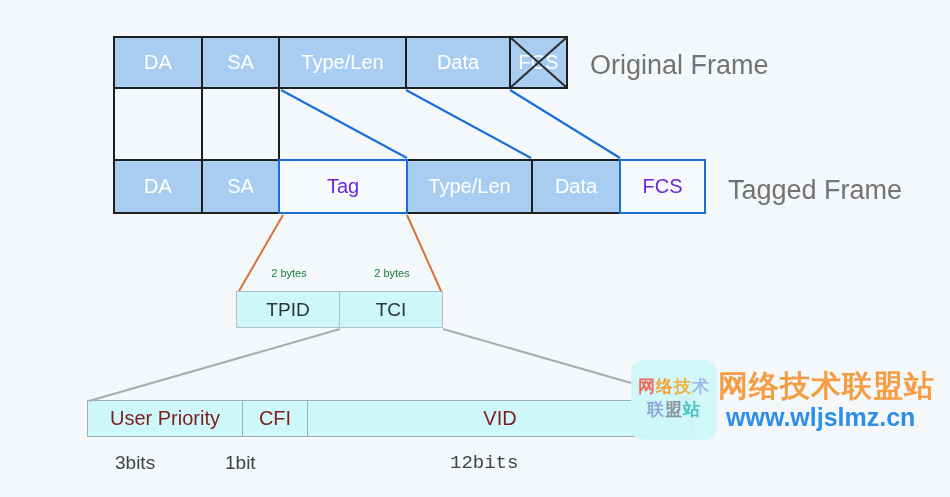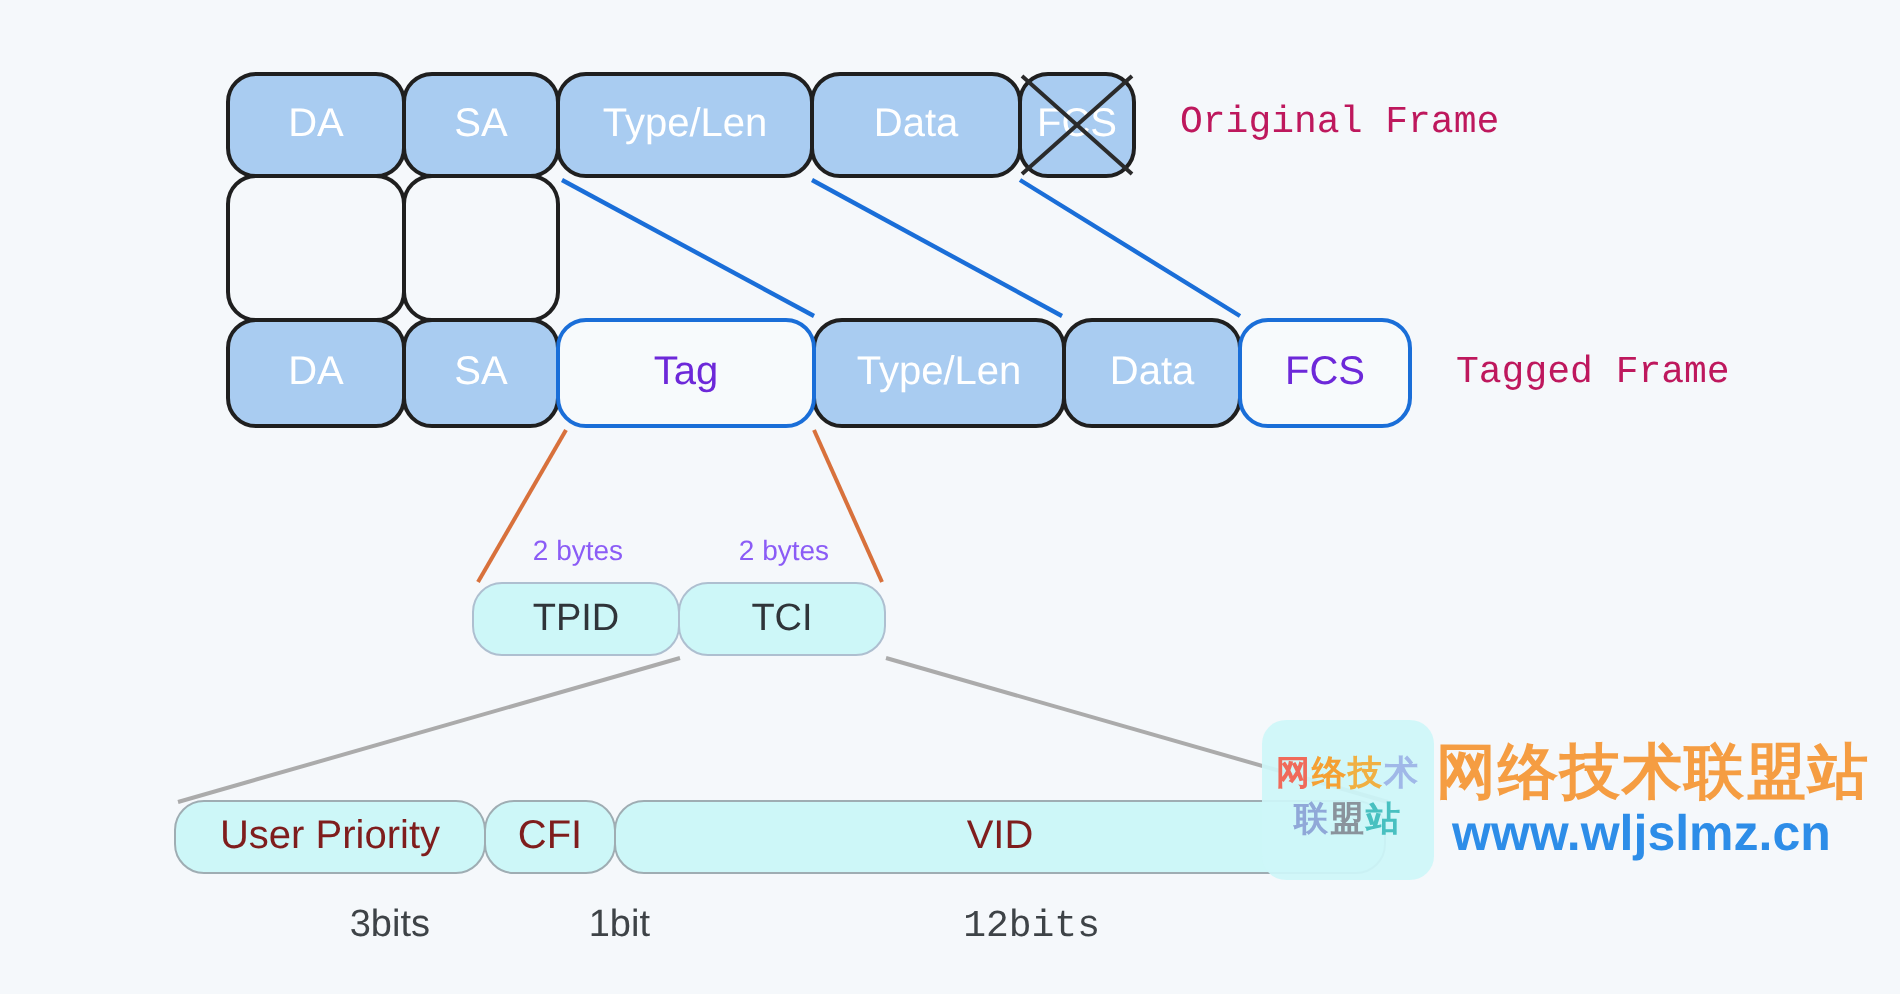--- a/index.html
+++ b/index.html
@@ -1,30 +1,30 @@
 <!DOCTYPE html>
 <html><head>
 <meta charset="utf-8">
 <style>
   html,body{margin:0;padding:0;}
   body{font-family:"Liberation Sans","DejaVu Sans",sans-serif;}
   #canvas{position:relative;width:950px;height:497px;background:#f5f8fb;overflow:hidden;}
 
   .cell{position:absolute;display:flex;align-items:center;justify-content:center;
-        box-sizing:border-box;font-size:20px;border-radius:15px;}
+        box-sizing:border-box;font-size:20px;}
   .cell-blue{background:#a9ccf1;border:2px solid #1f1f1f;color:#ffffff;z-index:2;}
   .cell-empty{background:transparent;border:2px solid #1f1f1f;z-index:1;}
   .cell-lightblue{background:#f7fafc;border:2px solid #1a6ed8;color:#6d28d9;z-index:3;}
 
   .cell-cyan{background:#cdf7f8;border:1px solid #aebfd0;color:#2f3439;z-index:2;font-size:19px;}
   .cell-cyan2{background:#cdf7f8;border:1px solid #9fadb3;color:#7f1d1d;z-index:2;font-size:20px;}
 
-  .frame-label{position:absolute;font-size:19px;color:#be185d;z-index:2;white-space:nowrap;font-family:Liberation Mono, monospace;}
-  .size-label{position:absolute;font-size:14px;color:#8b5cf6;text-align:center;z-index:2;}
-  .bits-label{position:absolute;font-size:19px;color:#3e4347;text-align:right;z-index:2;}
+  .frame-label{position:absolute;font-size:27px;color:#737373;z-index:2;white-space:nowrap;}
+  .size-label{position:absolute;font-size:11px;color:#15803d;text-align:center;z-index:2;}
+  .bits-label{position:absolute;font-size:19px;color:#3e4347;text-align:left;z-index:2;}
 
   #lines{position:absolute;left:0;top:0;z-index:4;pointer-events:none;}
 
   .wm-box{position:absolute;left:631px;top:360px;width:86px;height:80px;border-radius:12px;
           background:rgba(206,246,249,0.93);z-index:6;text-align:center;
           font-size:17px;font-weight:bold;letter-spacing:1px;line-height:1.35;padding-top:16px;
           box-sizing:border-box;}
   .wm-c0{color:#f06a5a;} .wm-c1{color:#f5a033;} .wm-c2{color:#f0b042;} .wm-c3{color:#a0b8e8;}
   .wm-c4{color:#90a8d8;} .wm-c5{color:#8a939c;} .wm-c6{color:#48c0c0;}
   .wm-title{position:absolute;left:718px;top:366px;font-size:30px;font-weight:bold;

